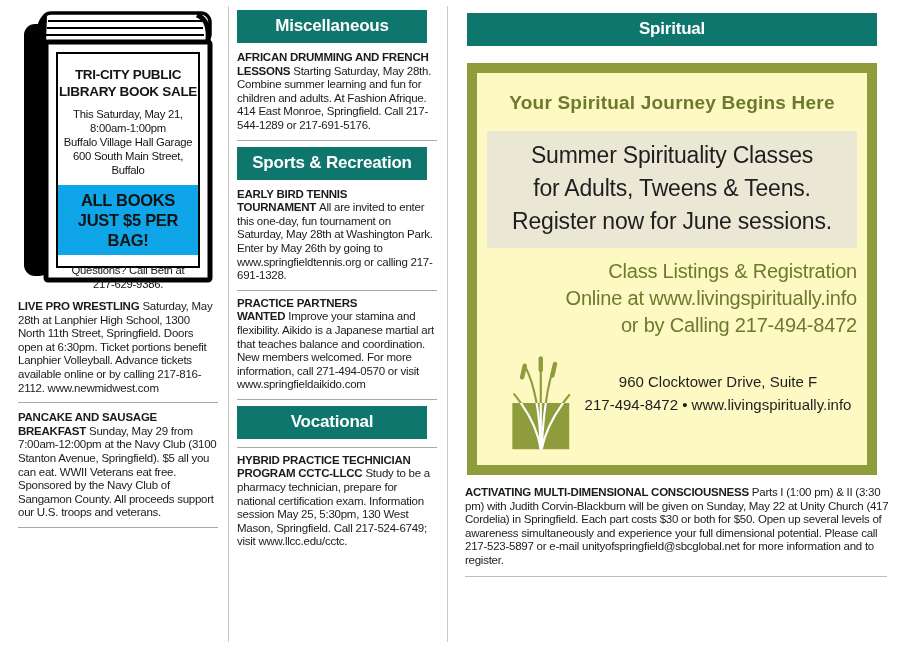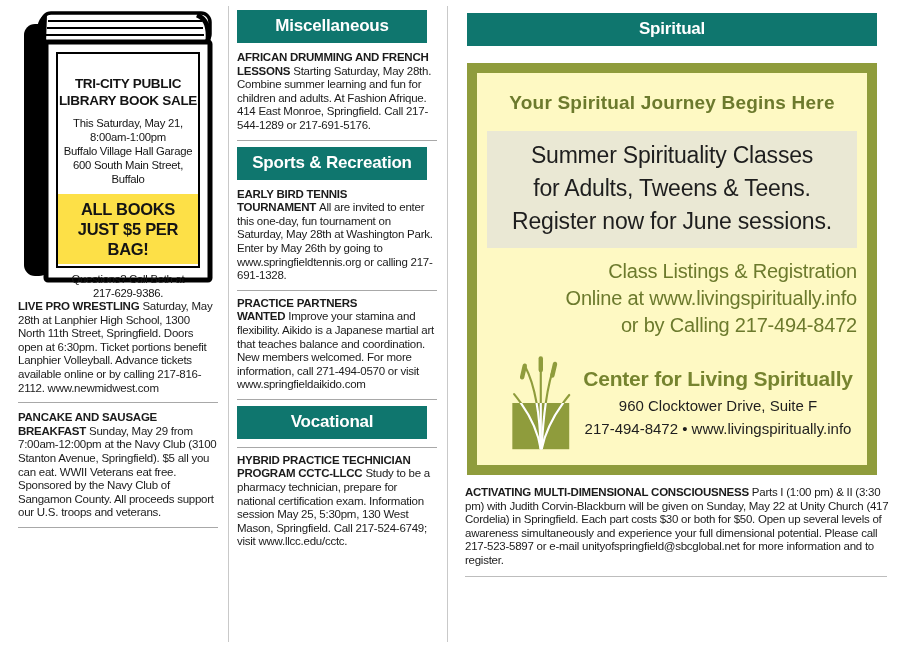--- a/index.html
+++ b/index.html
@@ -30,23 +30,23 @@
   .mid-bar + .listing{margin-top:0;}
   .right-bar{width:410px;margin-left:5px;}
 
   
   .book{position:relative;width:198px;height:276px;margin-bottom:16px;}
   .book svg{position:absolute;left:0;top:0;}
   .book-inner{
     position:absolute;left:38px;top:44px;width:144px;height:216px;
     border:2px solid #000;background:#fff;box-sizing:border-box;text-align:center;
   }
-  .book-title{margin-top:21px;font-weight:bold;font-size:13.5px;line-height:17px;letter-spacing:-0.3px;}
+  .book-title{margin-top:12px;font-weight:bold;font-size:13.5px;line-height:17px;letter-spacing:-0.3px;}
   .book-details{margin-top:7px;font-size:11.3px;line-height:14px;letter-spacing:-0.25px;}
-  .book-banner{margin-top:8px;background:#fde047;padding:5px 2px;font-weight:bold;font-size:16.5px;line-height:20px;letter-spacing:-0.3px;}
+  .book-banner{margin-top:8px;background:#0ea5e9;padding:5px 2px;font-weight:bold;font-size:16.5px;line-height:20px;letter-spacing:-0.3px;}
   .book-contact{margin-top:8px;font-size:11.3px;line-height:14px;letter-spacing:-0.25px;}
 
   #col-left .listing{margin-top:8px;}
 
   
   #col-mid .listing{width:200px;}
   #col-mid .rule{width:200px;margin:7px 0 6px;}
   #col-mid .section-bar{margin-top:6px;}
   #col-mid .section-bar:first-child{margin-top:0;}
 
@@ -181,21 +181,20 @@
               </clipPath>
             <clipPath id="above">
                 <rect x="0" y="0" width="90" height="56"></rect>
               </clipPath>
           </defs>
           <rect x="15" y="56" width="64" height="52" fill="#8f9c3c"></rect>
           <use href="#reedshape" stroke="#8f9c3c" clip-path="url(#above)"></use>
           <use href="#reedshape" stroke="#ffffff" clip-path="url(#sq)"></use>
         </svg>
         <div class="ad-org-block">
-          <div class="ad-org">Center for Living Spiritually</div>
           <div class="ad-address">960 Clocktower Drive, Suite F</div>
           <div class="ad-phone">217-494-8472 • www.livingspiritually.info</div>
         </div>
       </div>
     </div>
 
     <p class="listing" id="right-listing"><span class="lead">ACTIVATING MULTI-DIMENSIONAL CONSCIOUSNESS</span><span>Parts I (1:00 pm) &amp; II (3:30 pm) with Judith Corvin-Blackburn will be given on Sunday, May 22 at Unity Church (417 Cordelia) in Springfield. Each part costs $30 or both for $50. Open up several levels of awareness simultaneously and experience your full dimensional potential. Please call 217-523-5897 or e-mail unityofspringfield@sbcglobal.net for more information and to register.</span></p>
     <hr class="rule">
   </div>
 

